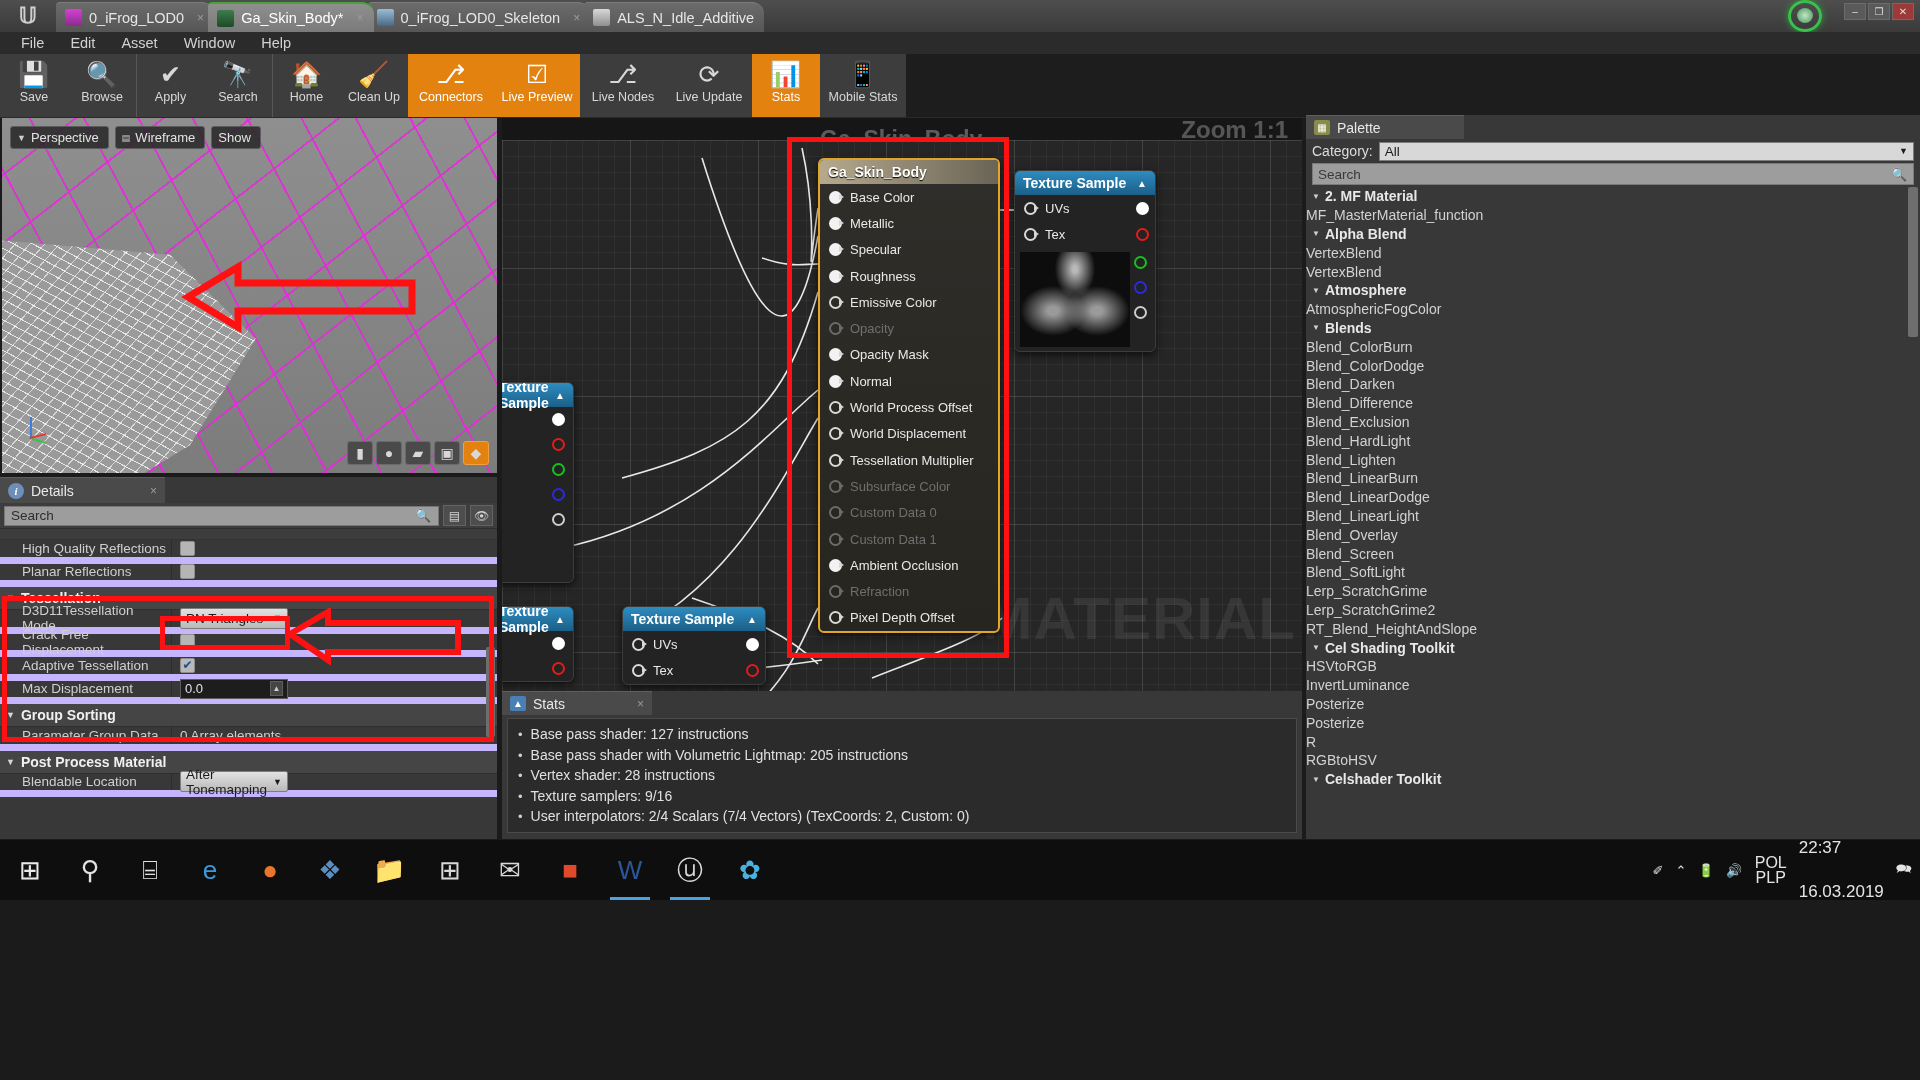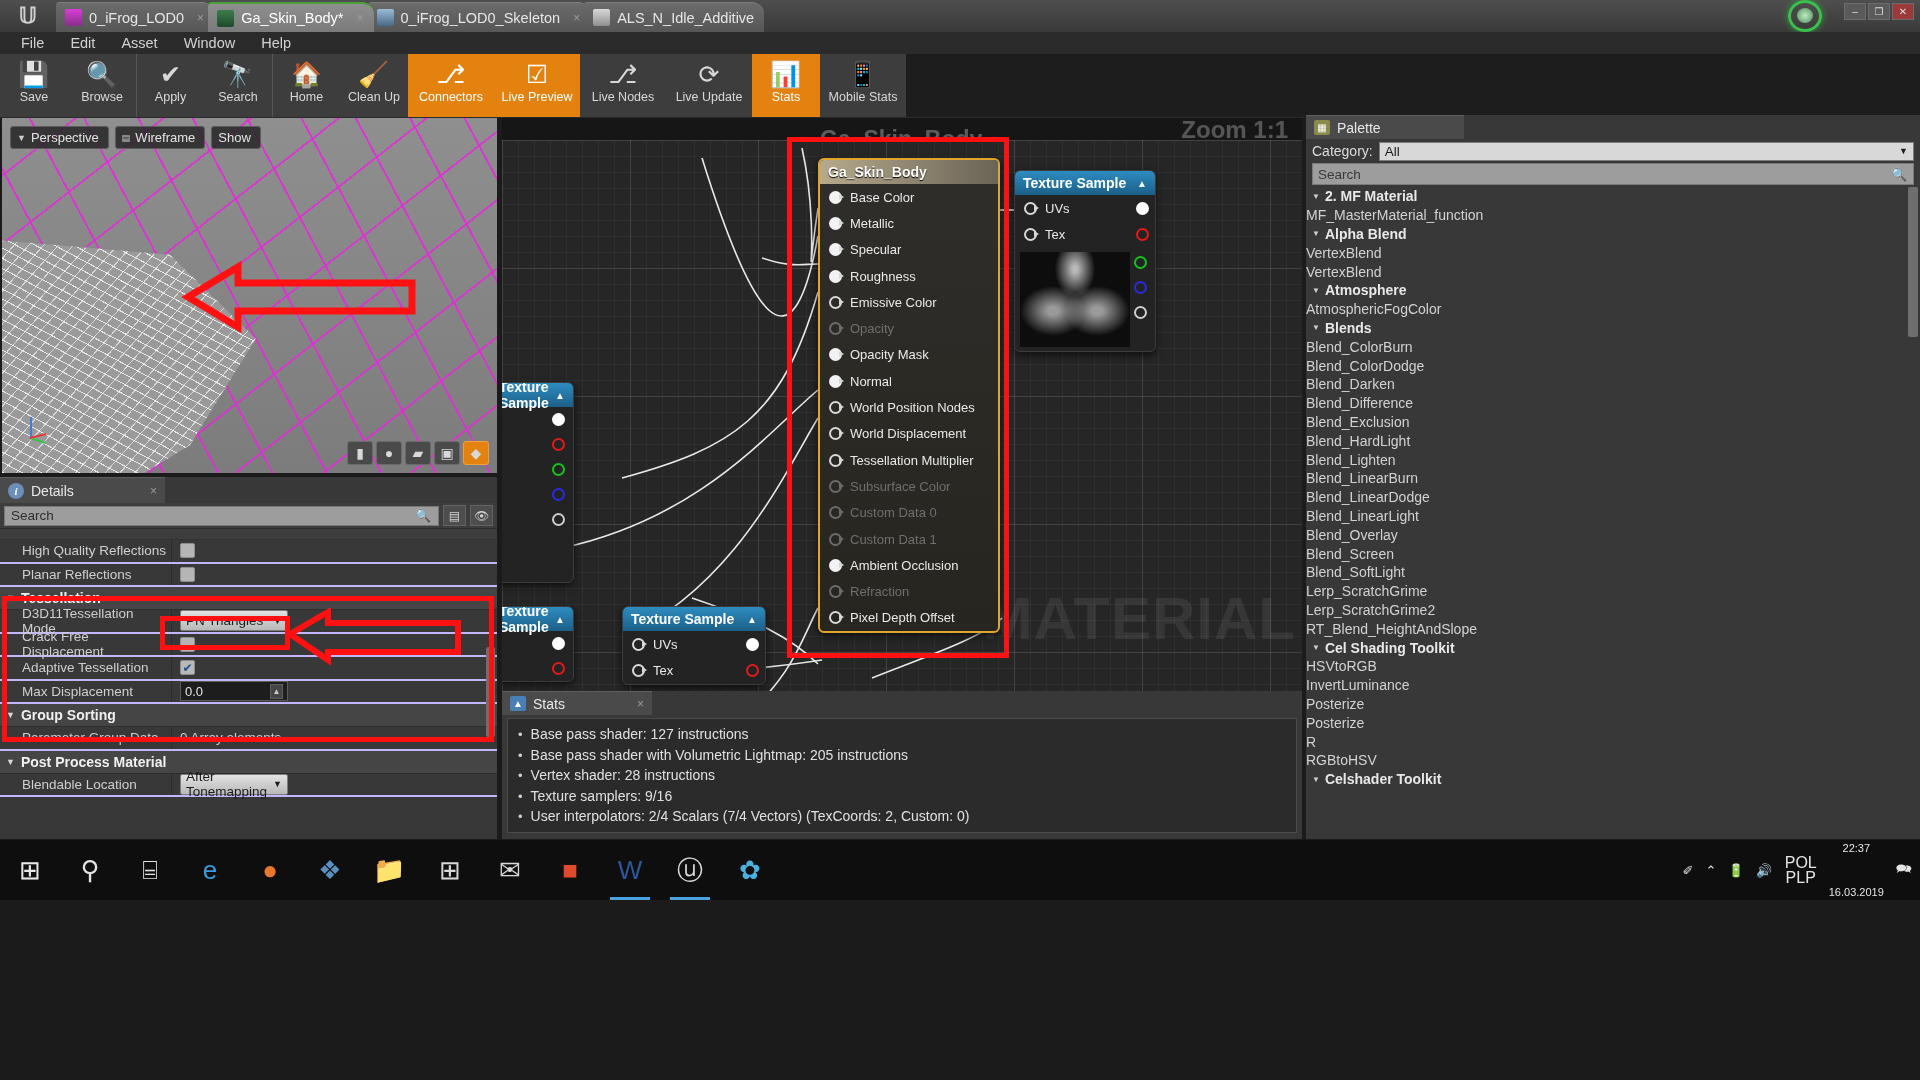--- a/index.html
+++ b/index.html
@@ -89,21 +89,21 @@
   .dtab .x { margin-left:auto; color:#9a9a9a; font-size:12px; }
   .dsearchrow { height:26px; background:#3d3d3d; display:flex; align-items:center;
     padding:0 4px; gap:4px; border-bottom:1px solid #2e2e2e; }
   .dsearch { flex:1; height:20px; background:#9d9d9d; border:1px solid #777;
     color:#2e2e2e; font-size:13.5px; padding:0 6px; display:flex; align-items:center;
     justify-content:space-between; }
   .dsearch .mg { color:#2f5d8a; font-size:13px; }
   .dbtn { width:23px; height:21px; background:#4d4d4d; border:1px solid #636363;
     color:#d5d5d5; font-size:12px; display:flex; align-items:center; justify-content:center; }
   .dbody { position:relative; height:308px; overflow:hidden; }
-  .prow { display:flex; align-items:center; height:23.5px; border-bottom:2px solid #c4b5fd; }
+  .prow { display:flex; align-items:center; height:23.5px; border-bottom:7px solid #c4b5fd; }
   .prow .pname { width:172px; padding-left:22px; color:#cfcfcf; font-size:13.5px;
     border-right:1px solid #2c2c2c; height:100%; display:flex; align-items:center; }
   .prow .pval { flex:1; padding-left:8px; display:flex; align-items:center; }
   .cbox { width:15px; height:15px; background:#b5b5b5; border:1px solid #8e8e8e; border-radius:2px;
     color:#3a3a3a; font-size:11px; display:flex; align-items:center; justify-content:center; }
   .cbox.checked { background:#b9b9b9; }
   .cbox.checked::after { content:"\2714"; color:#1d4f8c; font-size:12px; }
   .psec { height:23px; background:#454545; display:flex; align-items:center; gap:6px;
     padding-left:6px; color:#f0f0f0; font-size:14px; font-weight:bold; border-bottom:1px solid #2e2e2e; }
   .psec .tri { font-size:9px; color:#d7d7d7; }
@@ -216,21 +216,21 @@
 
   
   .taskbar { position:absolute; left:0; top:840px; width:1920px; height:60px;
     background:#0e0e0e; display:flex; align-items:center; }
   .tbicon { width:60px; height:60px; display:flex; align-items:center; justify-content:center;
     font-size:26px; color:#e2e2e2; position:relative; }
   .tbicon.run::after { content:""; position:absolute; bottom:0; left:10px; right:10px;
     height:3px; background:#4aa3e0; }
   .tray { margin-left:auto; display:flex; align-items:center; gap:12px; padding-right:8px;
     color:#e4e4e4; font-size:13px; }
-  .clock { display:flex; flex-direction:column; align-items:center; line-height:16px; font-size:11px;gap:28px; }
+  .clock { display:flex; flex-direction:column; align-items:flex-start; line-height:16px; font-size:17px;gap:28px; }
   .kbd { display:flex; flex-direction:column; align-items:center; line-height:15px; font-size:16px; }
 </style>
 </head>
 <body>
 
 <div id="app">
 
   <div class="titlebar">
     <div class="ue-logo">𝕌</div>
     <div class="tabstrip">
@@ -586,21 +586,21 @@
               <span class="c"></span>
               <span class="arw"></span>
             </span>
             <span>Normal</span>
           </div>
           <div class="pin">
             <span class="dot empty">
               <span class="c"></span>
               <span class="arw"></span>
             </span>
-            <span>World Position Nodes</span>
+            <span>World Process Offset</span>
           </div>
           <div class="pin">
             <span class="dot empty">
               <span class="c"></span>
               <span class="arw"></span>
             </span>
             <span>World Displacement</span>
           </div>
           <div class="pin">
             <span class="dot empty">

